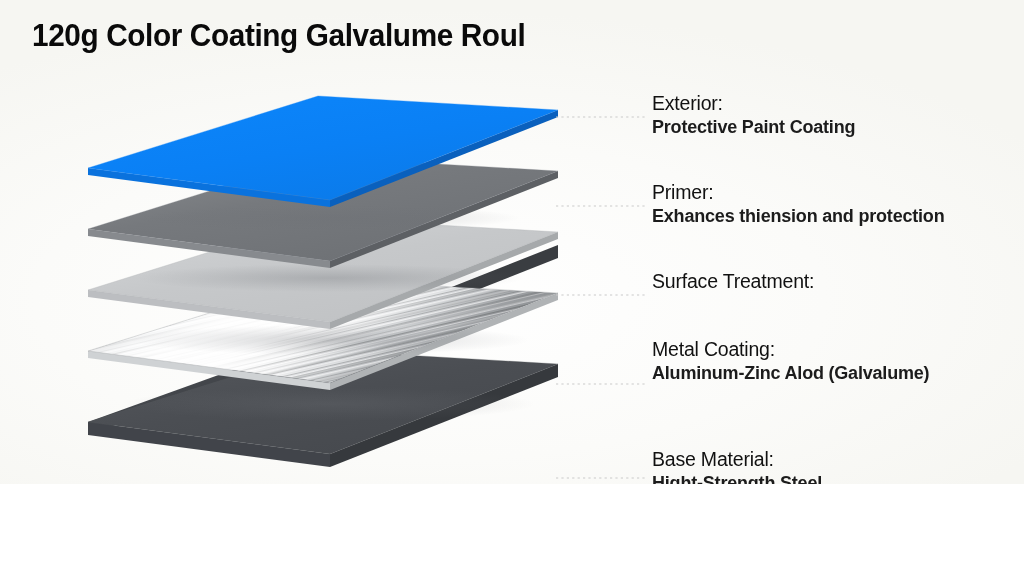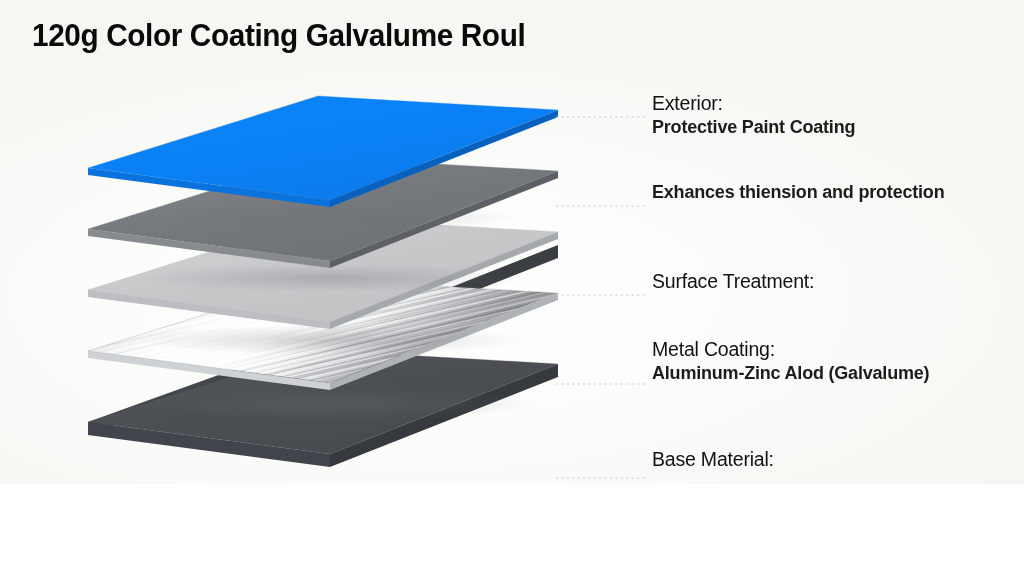--- a/index.html
+++ b/index.html
@@ -193,29 +193,31 @@
       <line x1="556" y1="478" x2="645" y2="478"></line>
     </g>
   </svg>
 
   <div class="label-group" style="top:92px;">
     <div class="label-title">Exterior:</div>
     <div class="label-desc">Protective Paint Coating</div>
   </div>
 
   <div class="label-group" style="top:181px;">
+    <div class="label-title">Primer:</div>
     <div class="label-desc">Exhances thiension and protection</div>
   </div>
 
   <div class="label-group" style="top:270px;">
     <div class="label-title">Surface Treatment:</div>
   </div>
 
   <div class="label-group" style="top:338px;">
     <div class="label-title">Metal Coating:</div>
     <div class="label-desc">Aluminum-Zinc Alod (Galvalume)</div>
   </div>
 
   <div class="label-group" style="top:448px;">
     <div class="label-title">Base Material:</div>
+    <div class="label-desc">Hight-Strength Steel</div>
   </div>
 
 </div>
 
 </body></html>

